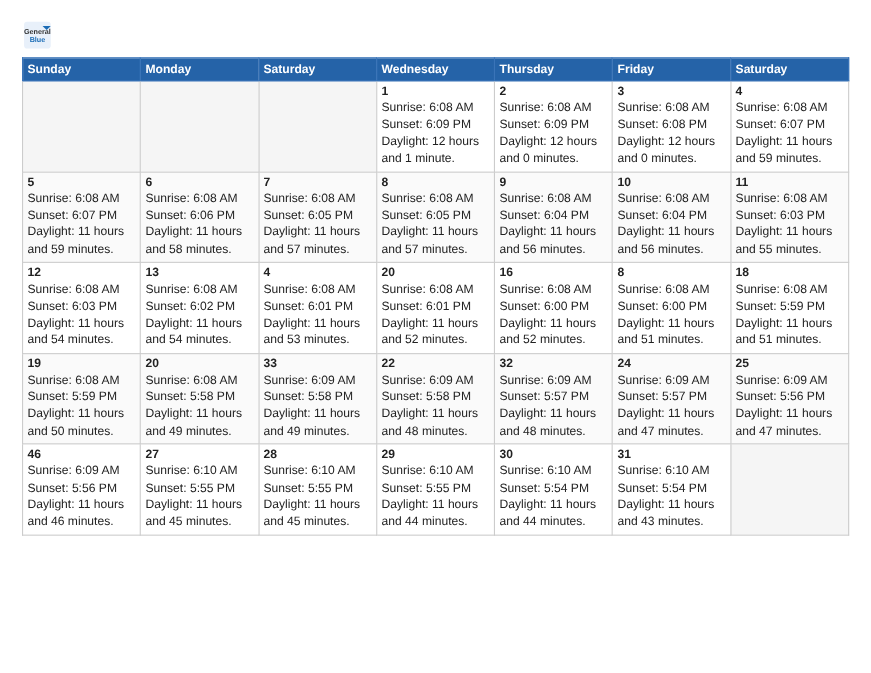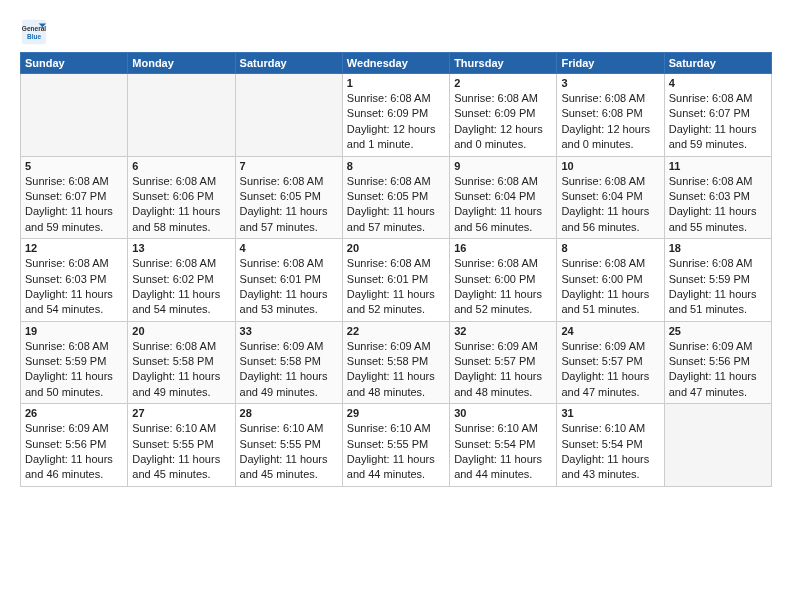--- a/index.html
+++ b/index.html
@@ -314,21 +314,21 @@
           <td>
             <span class="day-num">25</span>
             <div class="day-info">Sunrise: 6:09 AM
 Sunset: 5:56 PM
 Daylight: 11 hours
 and 47 minutes.</div>
           </td>
         </tr>
         <tr>
           <td>
-            <span class="day-num">26</span>
+            <span class="day-num">46</span>
             <div class="day-info">Sunrise: 6:09 AM
 Sunset: 5:56 PM
 Daylight: 11 hours
 and 46 minutes.</div>
           </td>
           <td>
             <span class="day-num">27</span>
             <div class="day-info">Sunrise: 6:10 AM
 Sunset: 5:55 PM
 Daylight: 11 hours

